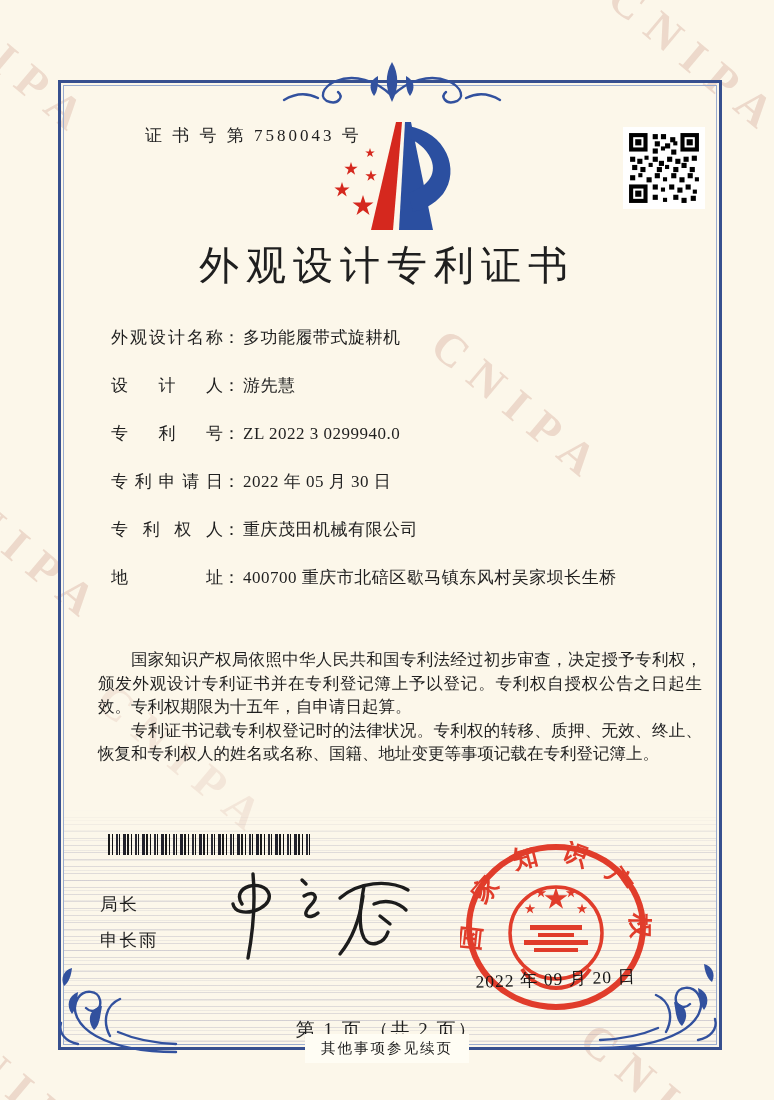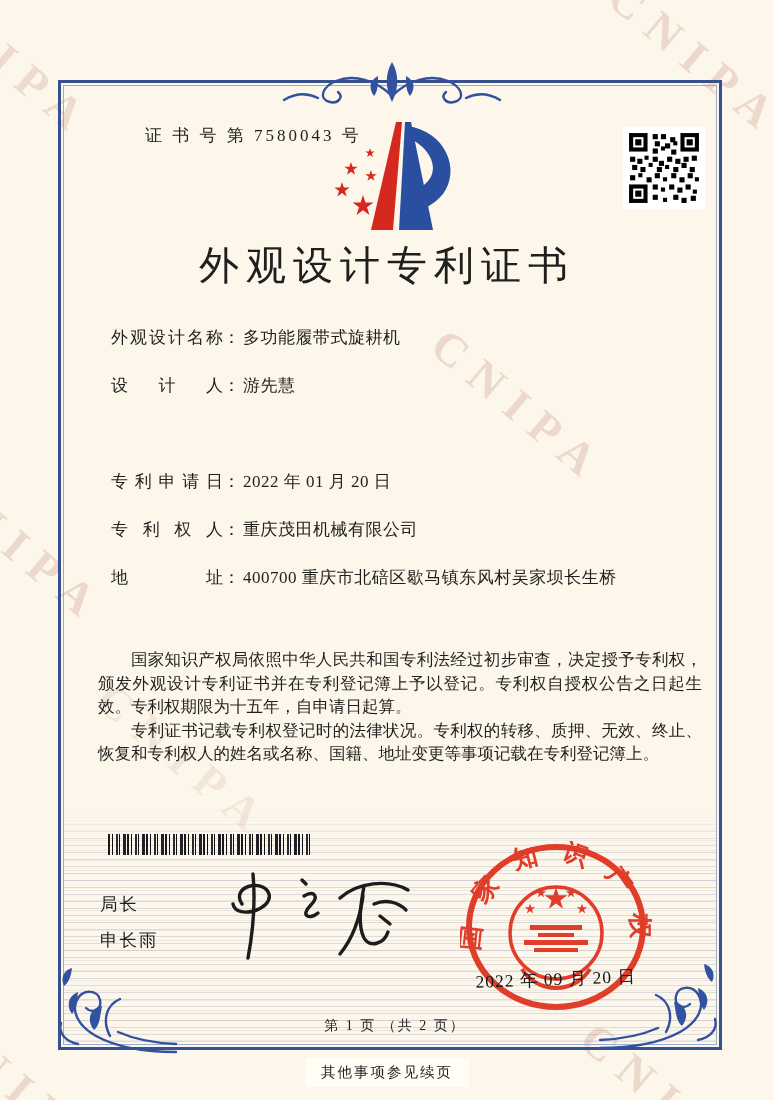--- a/index.html
+++ b/index.html
@@ -41,22 +41,22 @@
   
   .barcode{position:absolute;left:108px;top:834px;width:203px;height:21px;
     background:repeating-linear-gradient(90deg,
       #191919 0 2px,transparent 2px 4px,#101010 4px 5px,transparent 5px 8px,
       #2a2a33 8px 10px,transparent 10px 11px,#111 11px 12px,transparent 12px 15px,
       #20202a 15px 18px,transparent 18px 19px);}
   .signer{position:absolute;left:100px;font-size:17.5px;letter-spacing:2px;}
   .sig-svg{position:absolute;left:212px;top:866px;width:218px;height:100px;}
   .seal{position:absolute;left:460px;top:841px;width:192px;height:172px;}
   .pageno{position:absolute;left:58px;top:1017px;width:658px;text-align:center;
-          font-size:14px;letter-spacing:2px;padding-left:8px;}
-  .note{position:absolute;left:0;top:1058px;width:774px;text-align:center;}
+          font-size:19px;letter-spacing:2px;}
+  .note{position:absolute;left:0;top:1034px;width:774px;text-align:center;}
   .note span{display:inline-block;background:#fffdf4;padding:5px 16px;font-size:14.5px;
              letter-spacing:2px;}
   
   .orn-top{position:absolute;left:278px;top:58px;width:228px;height:52px;}
   .orn-bl{position:absolute;left:48px;top:948px;width:132px;height:108px;}
   .orn-br{position:absolute;left:596px;top:944px;width:132px;height:108px;transform:scaleX(-1);}
   svg .blue{stroke:#32519e;fill:none;stroke-width:2.4;stroke-linecap:round;}
   svg .bluef{fill:#32519e;stroke:none;}
 </style>
 </head>
@@ -185,22 +185,25 @@
   </svg>
 
   <div class="title">外观设计专利证书</div>
 
   <div class="frow" style="top:326px">
     <span class="flabel">外观设计名称</span><span class="fcolon">：</span><span class="fvalue">多功能履带式旋耕机</span>
   </div>
   <div class="frow" style="top:374px">
     <span class="flabel">设计人</span><span class="fcolon">：</span><span class="fvalue">游先慧</span>
   </div>
+  <div class="frow" style="top:422px">
+    <span class="flabel">专利号</span><span class="fcolon">：</span><span class="fvalue">ZL 2022 3 0299940.0</span>
+  </div>
   <div class="frow" style="top:470px">
-    <span class="flabel">专利申请日</span><span class="fcolon">：</span><span class="fvalue">2022 年 01 月 20 日</span>
+    <span class="flabel">专利申请日</span><span class="fcolon">：</span><span class="fvalue">2022 年 05 月 30 日</span>
   </div>
   <div class="frow" style="top:518px">
     <span class="flabel">专利权人</span><span class="fcolon">：</span><span class="fvalue">重庆茂田机械有限公司</span>
   </div>
   <div class="frow" style="top:566px">
     <span class="flabel">地址</span><span class="fcolon">：</span><span class="fvalue">400700  重庆市北碚区歇马镇东风村吴家坝长生桥</span>
   </div>
 
   <div class="body-text">
     <p>国家知识产权局依照中华人民共和国专利法经过初步审查，决定授予专利权，颁发外观设计专利证书并在专利登记簿上予以登记。专利权自授权公告之日起生效。专利权期限为十五年，自申请日起算。</p>

